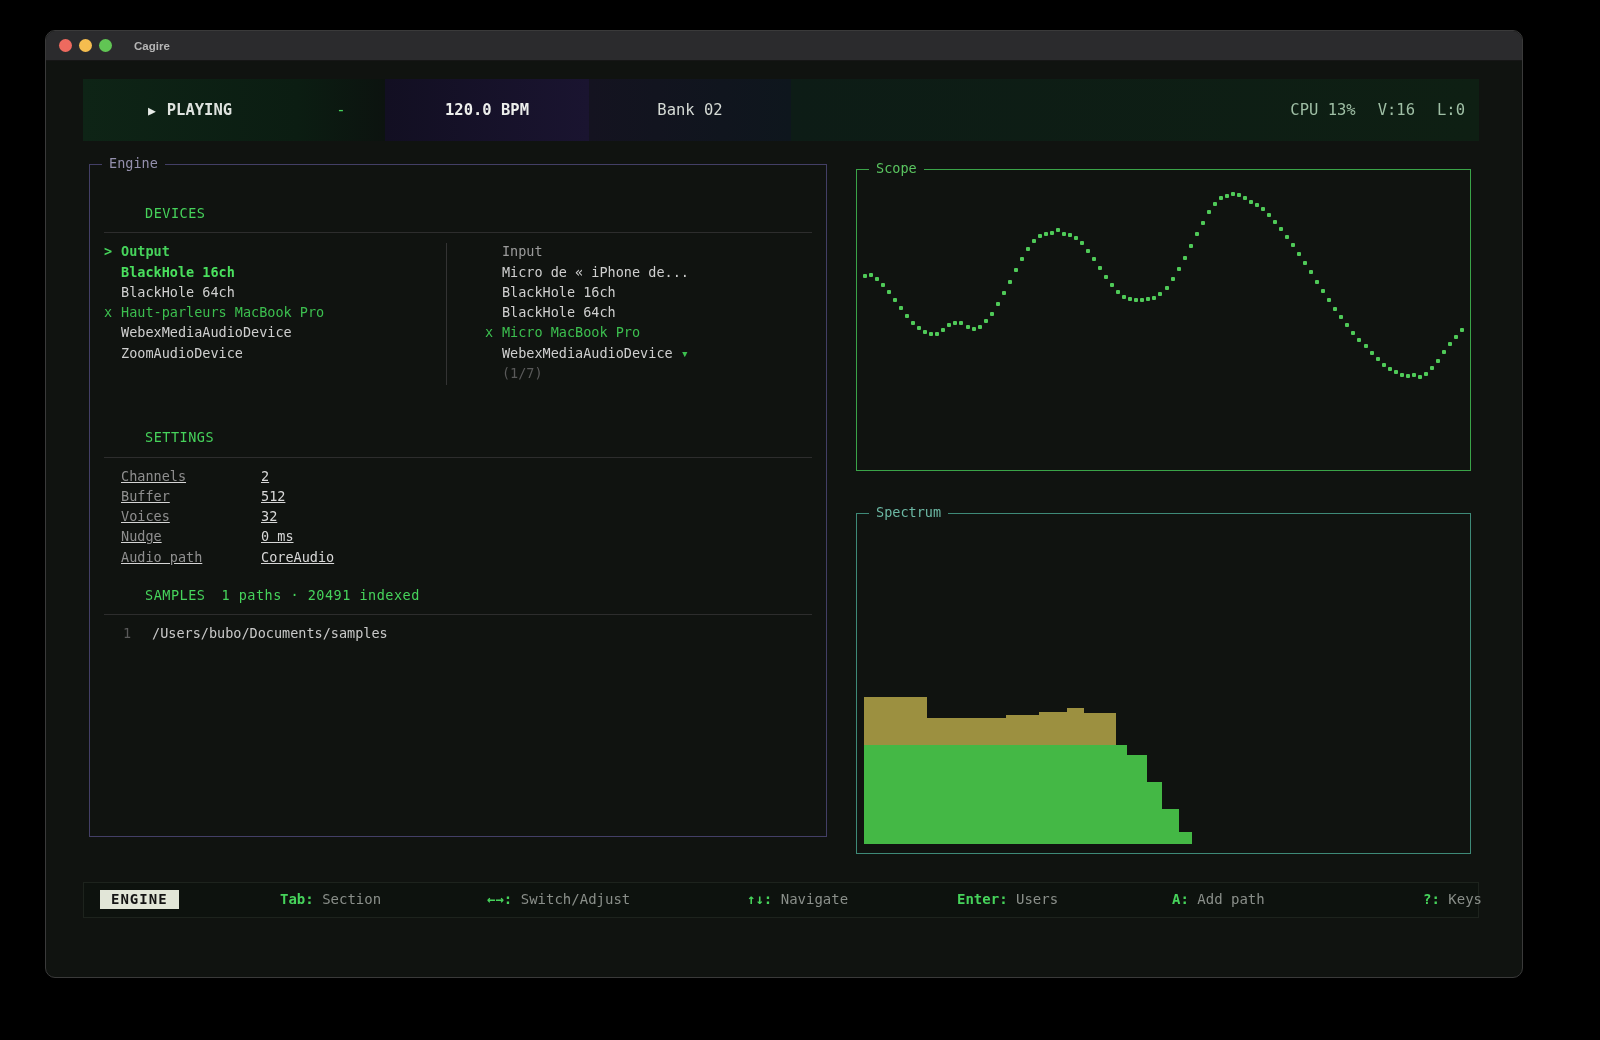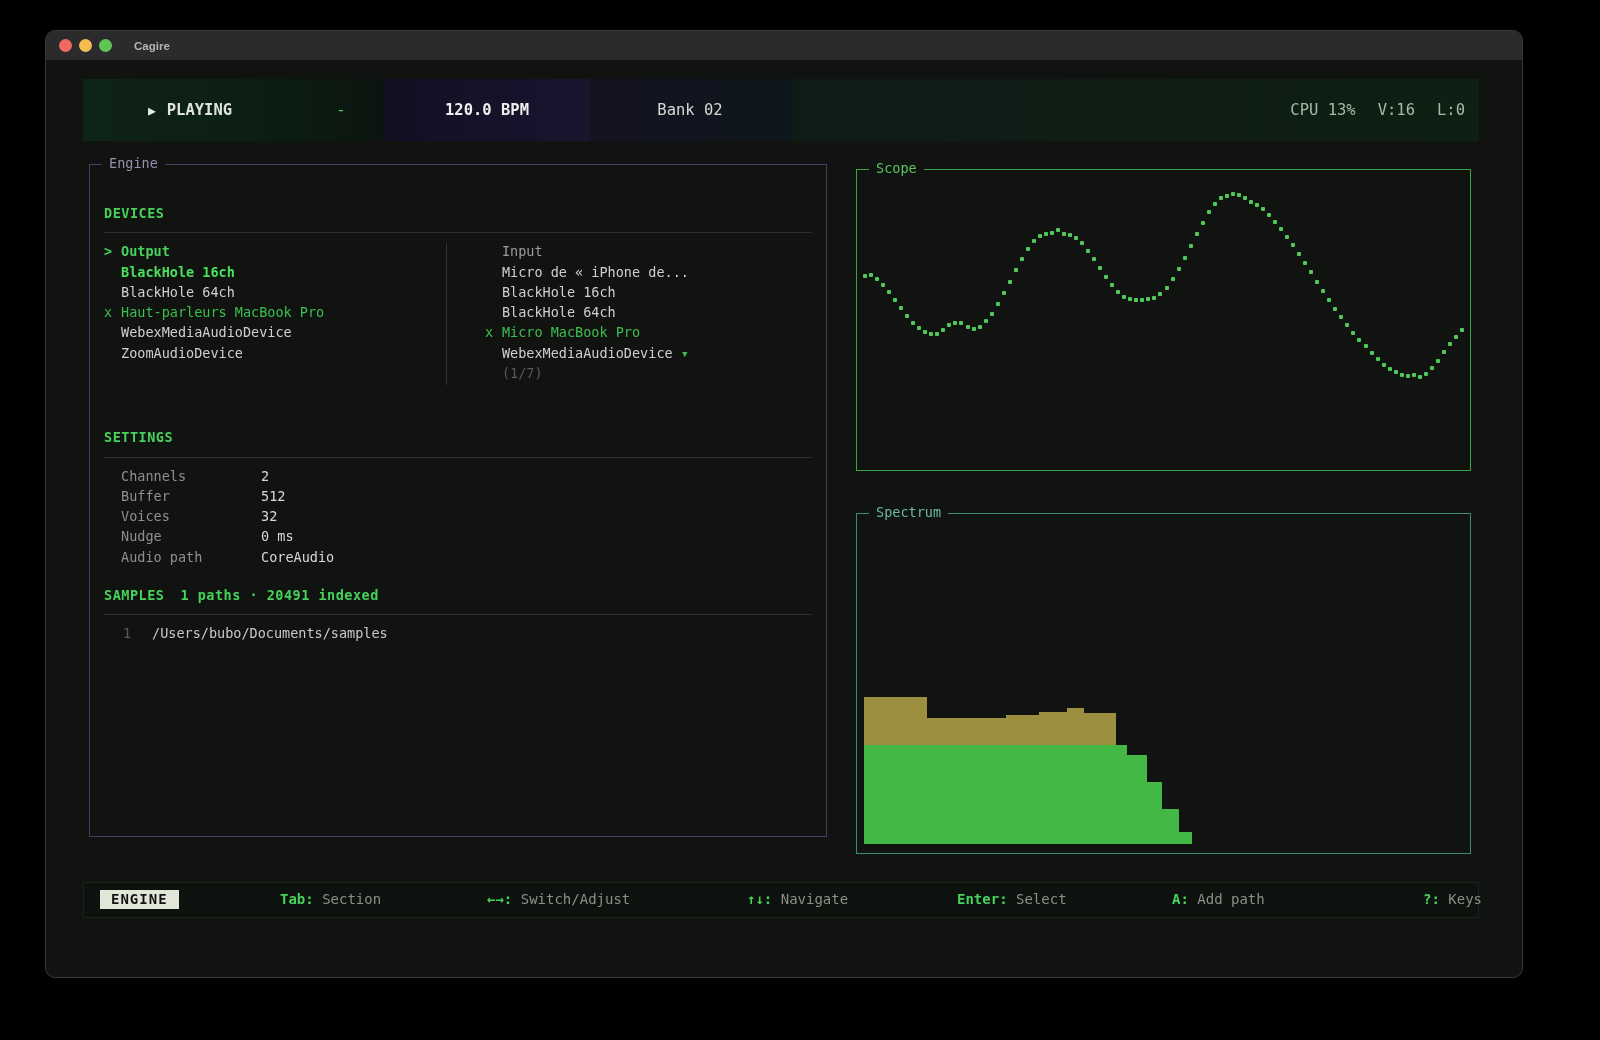--- a/index.html
+++ b/index.html
@@ -48,21 +48,21 @@
   }
   .engine   { left:43px;  top:133px; width:738px; height:673px; border:1px solid var(--engine-border,#433f66); }
   .engine .panel-title { color:#9490ad; }
   .scope    { left:810px; top:138px; width:615px; height:302px; border:1px solid var(--scope-border,#3aa348); }
   .scope .panel-title { color:#5ac560; }
   .spectrum { left:810px; top:482px; width:615px; height:341px; border:1px solid var(--spectrum-border,#3e8a78); }
   .spectrum .panel-title { color:#6cb8a4; }
 
   
   .engine-body { position:absolute; inset:0; padding:0 14px; font-size:13.5px; line-height:20.3px; color:#d6d6d6; }
-  .sec-heading { font-weight:bold; color:var(--accent-green,#46d35b); letter-spacing:.5px; }
+  .sec-heading { font-weight:normal; color:var(--accent-green,#46d35b); letter-spacing:.5px;margin-left:41px; }
   .h-devices  { margin-top:38px; }
   .h-settings { margin-top:38px; }
   .h-samples  { margin-top:18px; }
   .sec-heading .meta { margin-left:16px; }
   .rule { border:none; border-top:1px solid #2d2d2d; margin:9px 0 8px 0; }
 
   .device-cols { position:relative; display:flex; min-height:148px; }
   .vdiv { position:absolute; left:342px; top:2px; bottom:4px; width:1px; background:#333; }
   .dev-col { width:342px; }
   .dev-col.input-col { margin-left:42px; width:330px; }
@@ -70,21 +70,21 @@
   .pfx { width:17px; flex:none; color:var(--device-green,#3cbf4f); }
   .dev-row.header .pfx { color:var(--accent-green,#46d35b); font-weight:bold; }
   .dev-row.header.focused .lbl { color:var(--accent-green,#46d35b); font-weight:bold; }
   .dev-row.header.unfocused .lbl { color:#9b9b9b; }
   .dev-row .lbl { color:#cfcfcf; }
   .dev-row.selected .lbl { color:var(--selected-green,#4ae05e); font-weight:bold; }
   .dev-row.active .lbl { color:var(--device-green,#3cbf4f); }
   .sfx { color:var(--device-green,#3cbf4f); margin-left:8px; }
   .dev-row.counter .lbl { color:#5a5a5a; }
 
-  .settings-list { margin-top:2px; }
+  .settings-list { margin-top:2px;text-decoration:underline; }
   .set-row { display:flex; padding-left:17px; }
   .set-label { width:140px; flex:none; color:#8f8f8f; }
   .set-value { color:#d8d8d8; }
 
   .sample-row { display:flex; padding-left:19px; margin-top:2px; }
   .sample-idx { width:29px; flex:none; color:#5a5a5a; }
   .sample-path { color:#c9c9c9; }
   .samples-hint { margin-top:40px; color:#4a4a4a; white-space:pre; }
 
   
@@ -330,18 +330,18 @@
         <div class="sbar" style="left: 300.5px; width: 17.428px; bottom: 0px; height: 34.662px; background: rgb(68, 184, 69);"></div>
         <div class="sbar" style="left: 317.328px; width: 13.822px; bottom: 0px; height: 12.402px; background: rgb(68, 184, 69);"></div>
       </div>
   </div>
 
   <div class="footer">
     <span class="mode-badge">ENGINE</span>
     <span class="hint" style="left:196px"><span class="key">Tab:</span><span class="lbl"> Section</span></span>
     <span class="hint" style="left:403px"><span class="key">←→:</span><span class="lbl"> Switch/Adjust</span></span>
     <span class="hint" style="left:663px"><span class="key">↑↓:</span><span class="lbl"> Navigate</span></span>
-    <span class="hint" style="left:873px"><span class="key">Enter:</span><span class="lbl"> Select</span></span>
+    <span class="hint" style="left:873px"><span class="key">Enter:</span><span class="lbl"> Users</span></span>
     <span class="hint" style="left:1088px"><span class="key">A:</span><span class="lbl"> Add path</span></span>
     <span class="hint" style="left:1339px"><span class="key">?:</span><span class="lbl"> Keys</span></span>
   </div>
 
 </div>
 
 </body></html>

